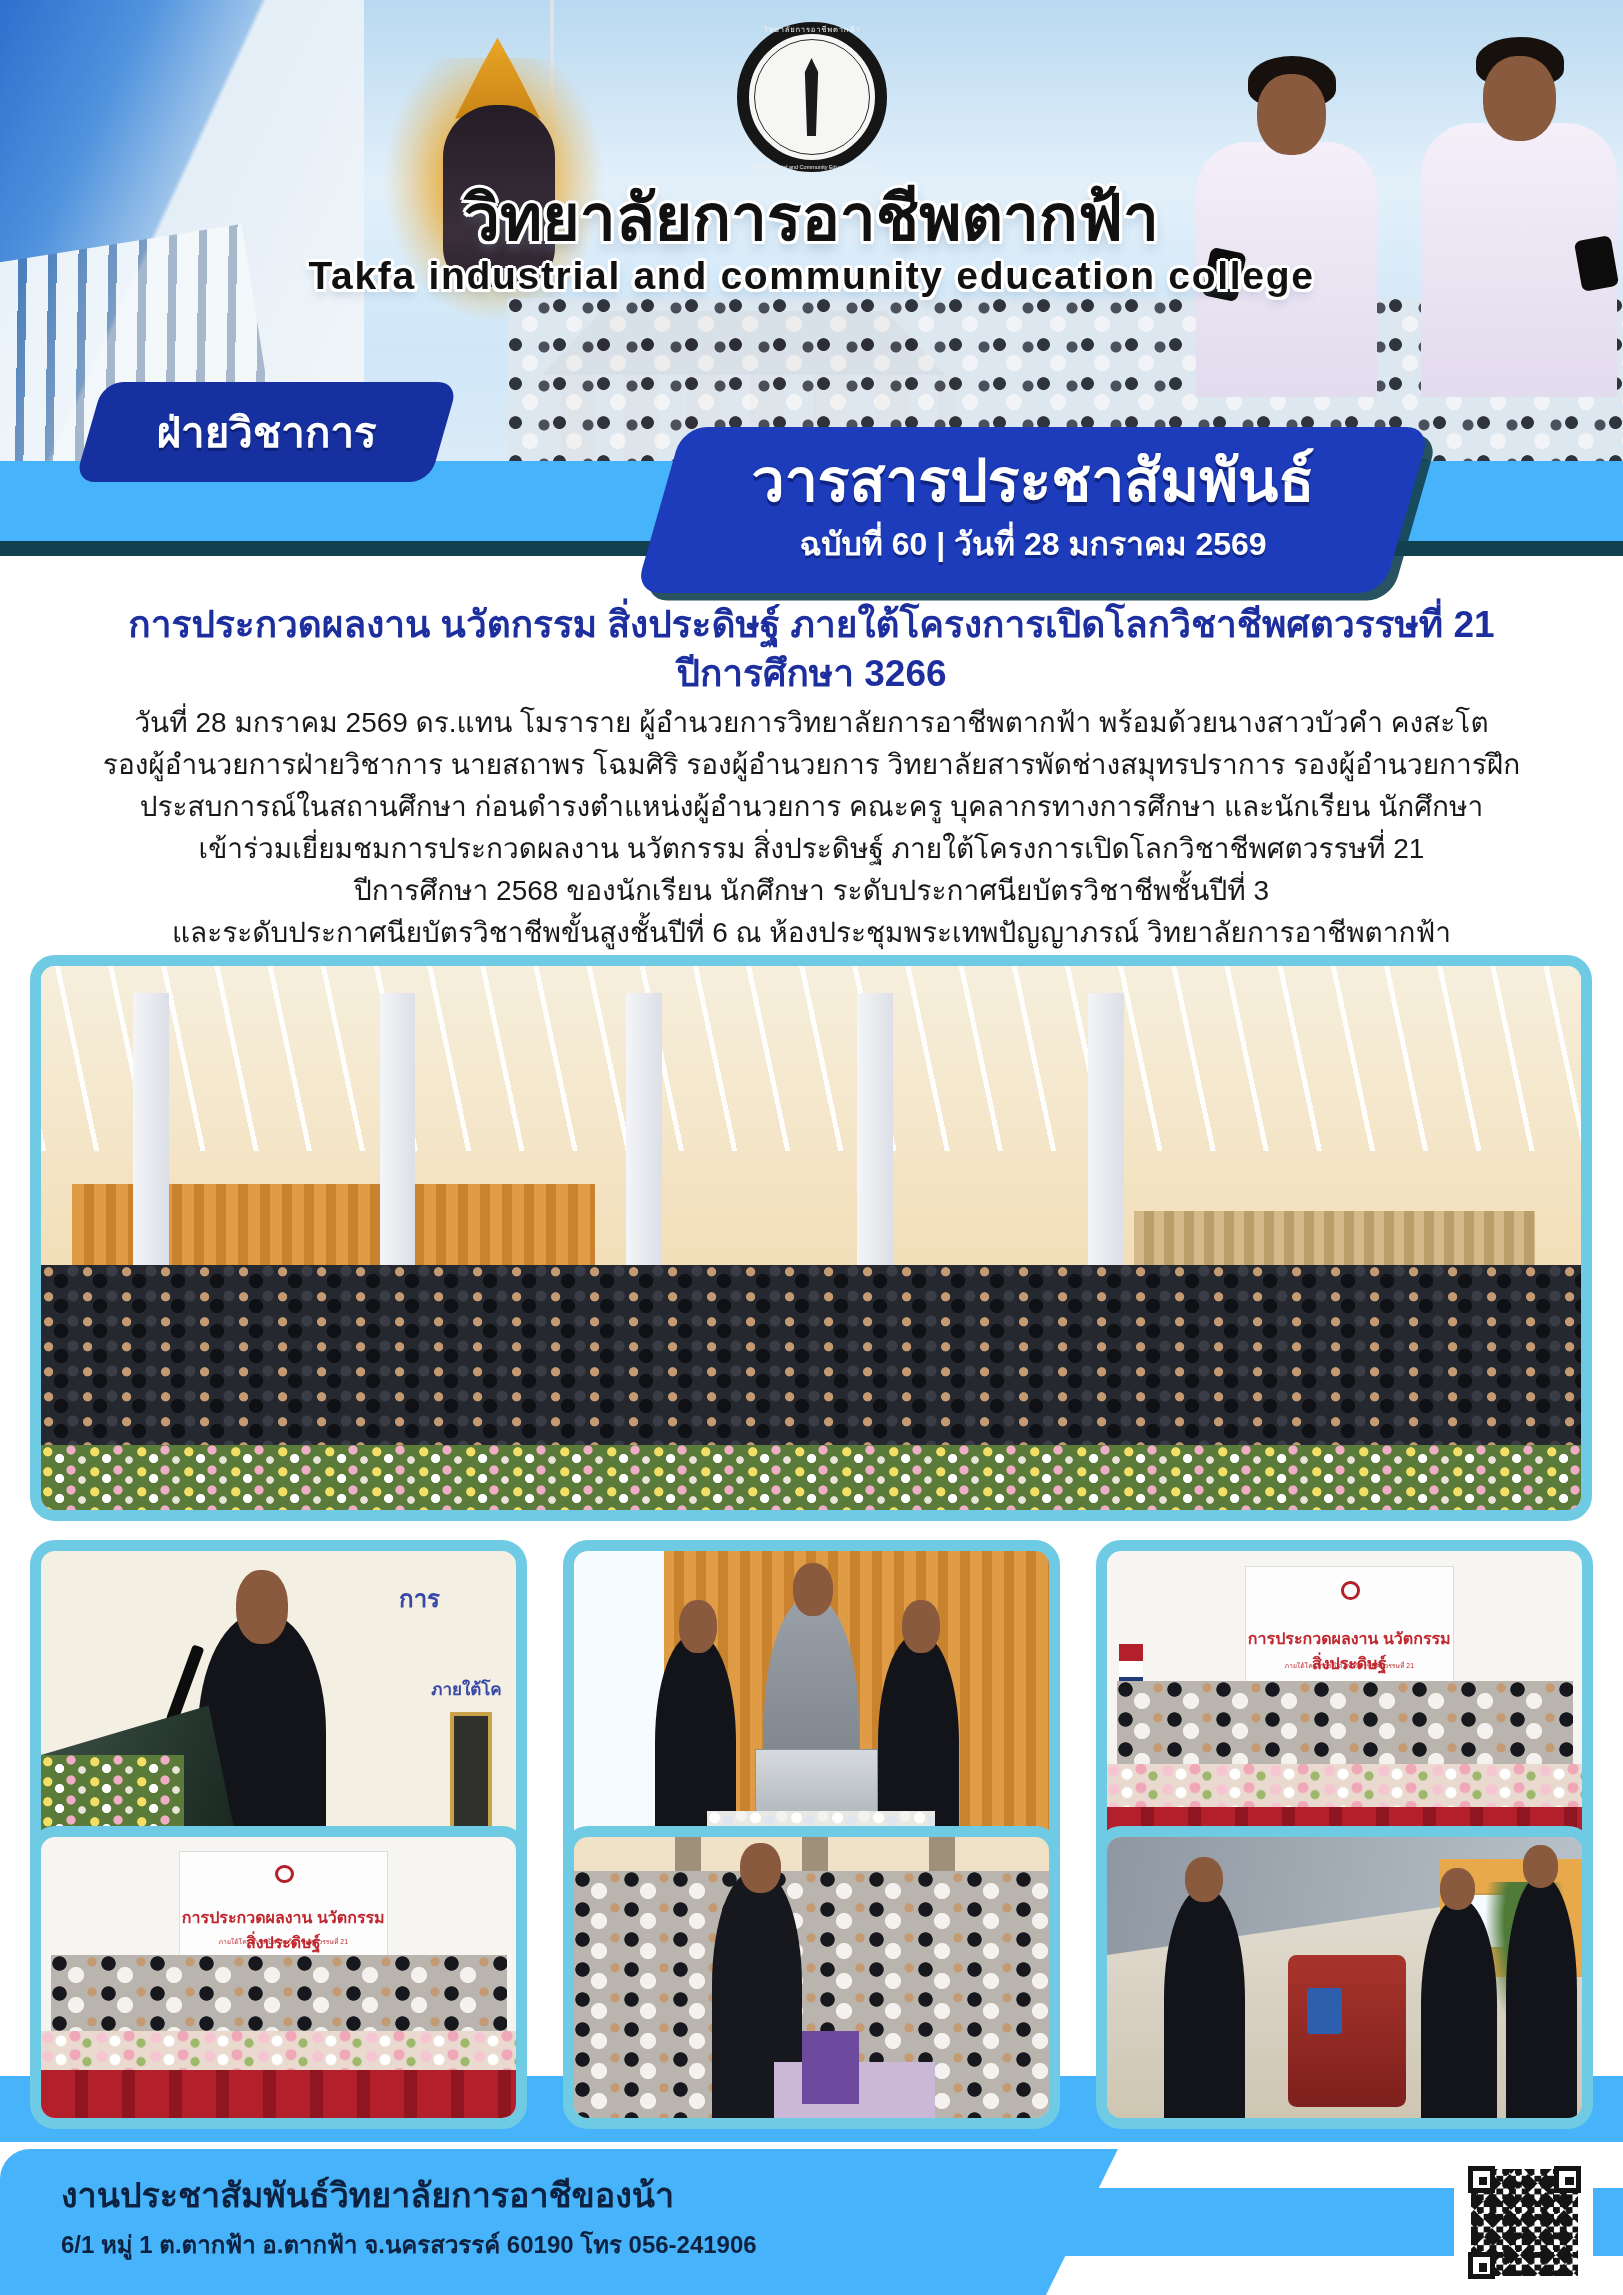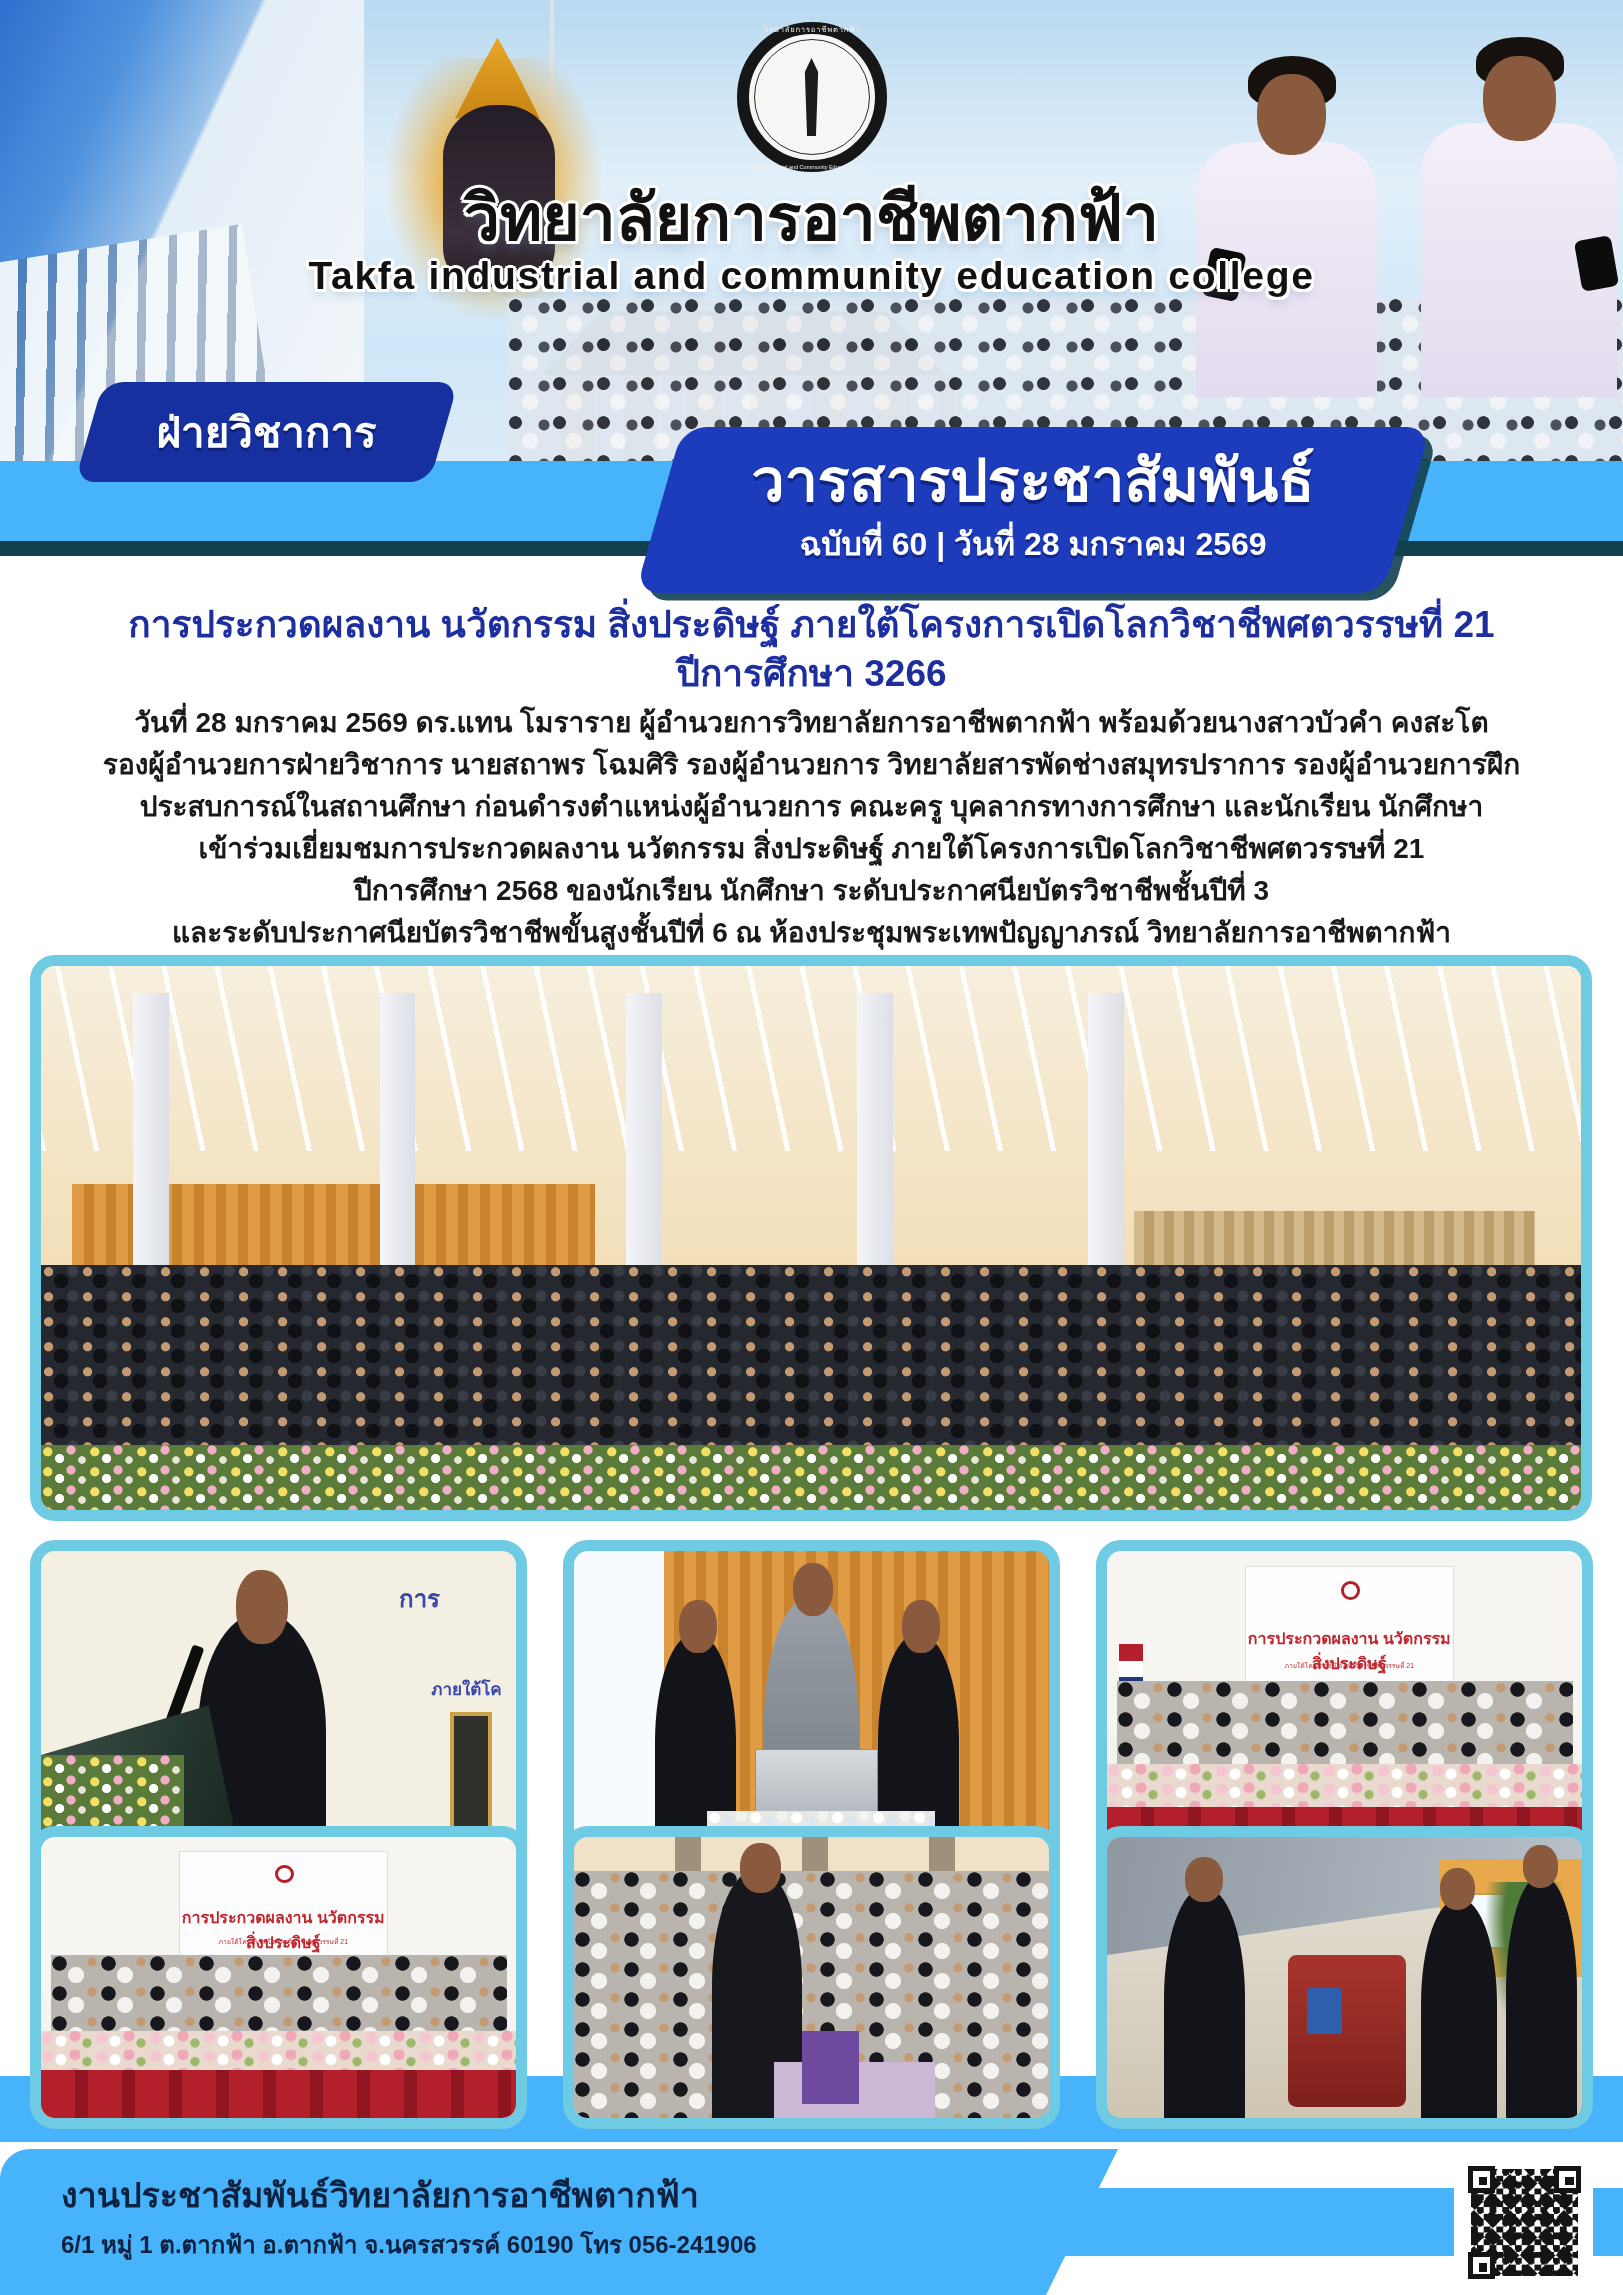--- a/index.html
+++ b/index.html
@@ -72,21 +72,21 @@
   .news-inner{width:100%;height:100%;display:flex;flex-direction:column;align-items:center;justify-content:center;
        transform:skewX(16deg);}
   .news-title{color:#fff;font-size:59px;font-weight:800;line-height:1.02;
        text-shadow:0 4.2px 0 rgba(8,18,90,.55),0 0 1.7px #12277e;}
   .news-issue{color:#fff;font-size:32px;font-weight:600;margin-top:6.8px;
        text-shadow:0 2.5px 0 rgba(8,18,90,.5);}
 
   
   .headline-l1{left:0;top:594px;width:1623px;text-align:center;font-size:37px;font-weight:700;color:#1d2f9f;white-space:nowrap;}
   .headline-l2{left:0;top:643px;width:1623px;text-align:center;font-size:37px;font-weight:700;color:#1d2f9f;}
-  .article{left:0;top:702px;width:1623px;text-align:center;color:#191919;font-weight:bold;}
+  .article{left:0;top:702px;width:1623px;text-align:center;color:#191919;}
   .article .ln{font-size:28px;line-height:42px;white-space:nowrap;}
 
   
   .photo{border:11px solid #6fcbe4;border-radius:25px;box-sizing:border-box;overflow:hidden;background:#f5f2ec;z-index:2;}
   .photo-main{left:30px;top:955px;width:1562px;height:566px;}
   .r2{top:1540px;height:331px;} .r3{top:1826px;height:303px;}
   .c1{left:30px;width:497px;} .c2{left:563px;width:497px;} .c3{left:1096px;width:497px;}
 
   .mp-wall{left:0;top:0;width:100%;height:100%;background:linear-gradient(180deg,#f6efdd 0%,#f2ddb5 60%,#efd6a8 100%);}
   .mp-ceiling{left:0;top:0;width:100%;height:34%;background:linear-gradient(180deg,#fbfcfd,#edf0f3);
@@ -370,21 +370,21 @@
     <div class="abs fig wk-f3"></div>
     <div class="abs head wk-h3"></div>
   </div>
 
   <div class="abs strip-bottom"></div>
   <div class="abs footer-band-right"></div>
   <div class="abs footer-clip">
     <div class="footer-shape"></div>
   </div>
   <div class="abs footer-text">
-    <div class="footer-l1">งานประชาสัมพันธ์วิทยาลัยการอาชีพตากฟ้า</div>
+    <div class="footer-l1">งานประชาสัมพันธ์วิทยาลัยการอาชีของน้า</div>
     <div class="footer-l2">6/1 หมู่ 1 ต.ตากฟ้า อ.ตากฟ้า จ.นครสวรรค์ 60190 โทร 056-241906</div>
   </div>
   <div class="abs qr-box">
     <div class="qr-code">
       <div class="qr-pattern"></div>
       <div class="qr-finder qr-f1">
           <div class="qr-dot"></div>
         </div>
       <div class="qr-finder qr-f2">
           <div class="qr-dot"></div>

